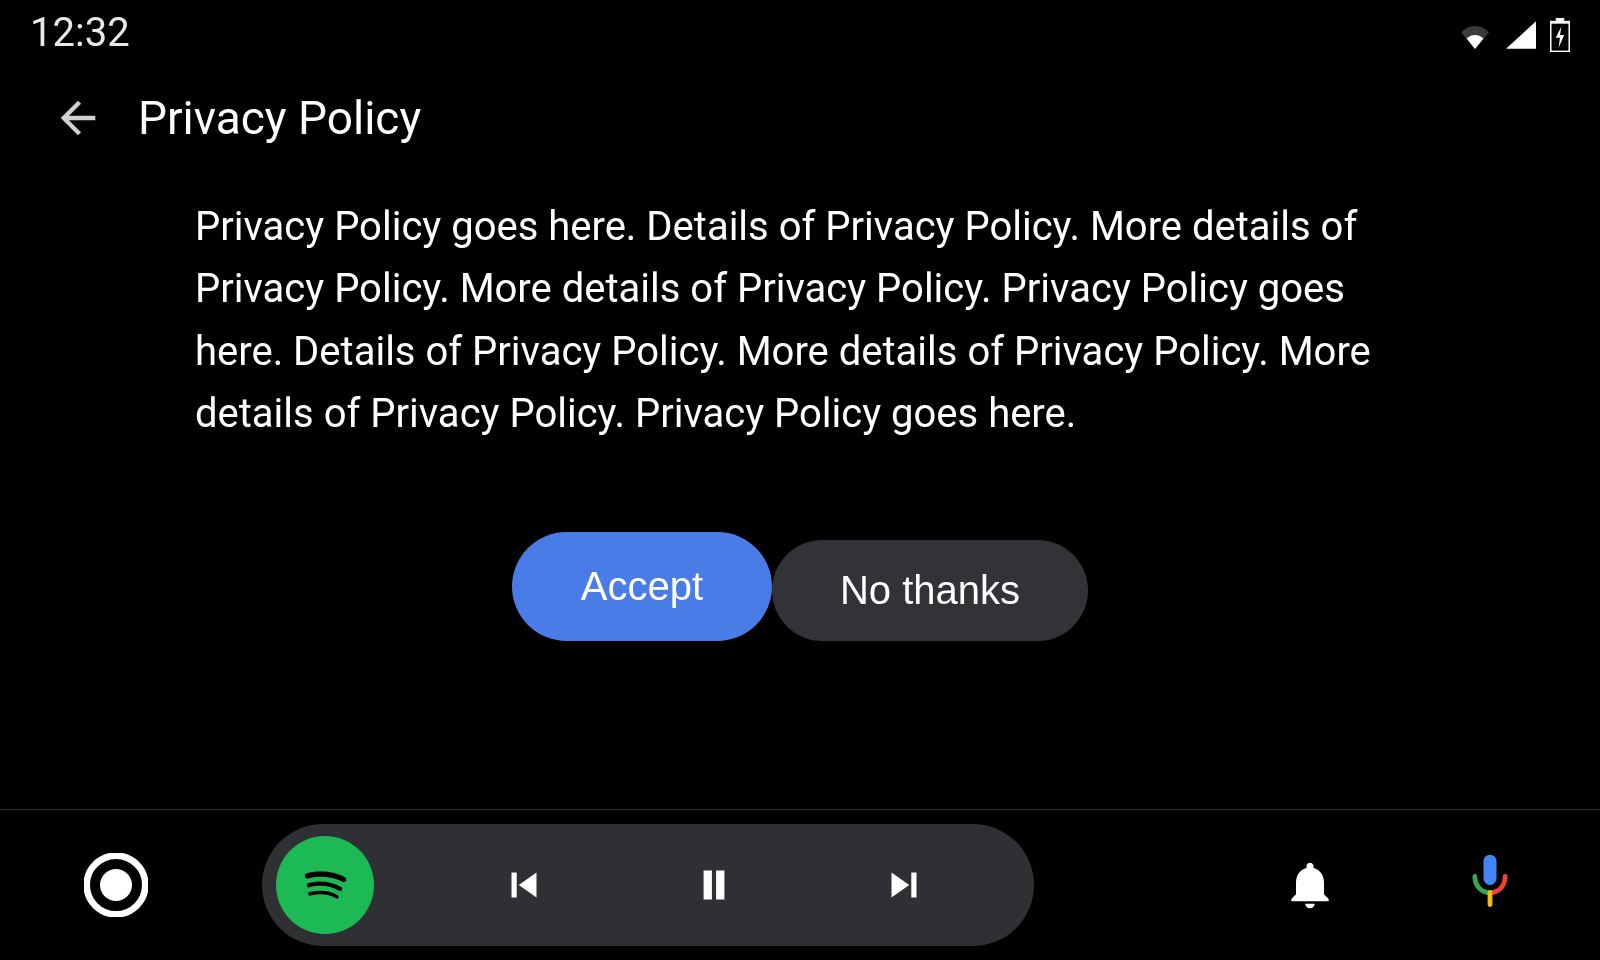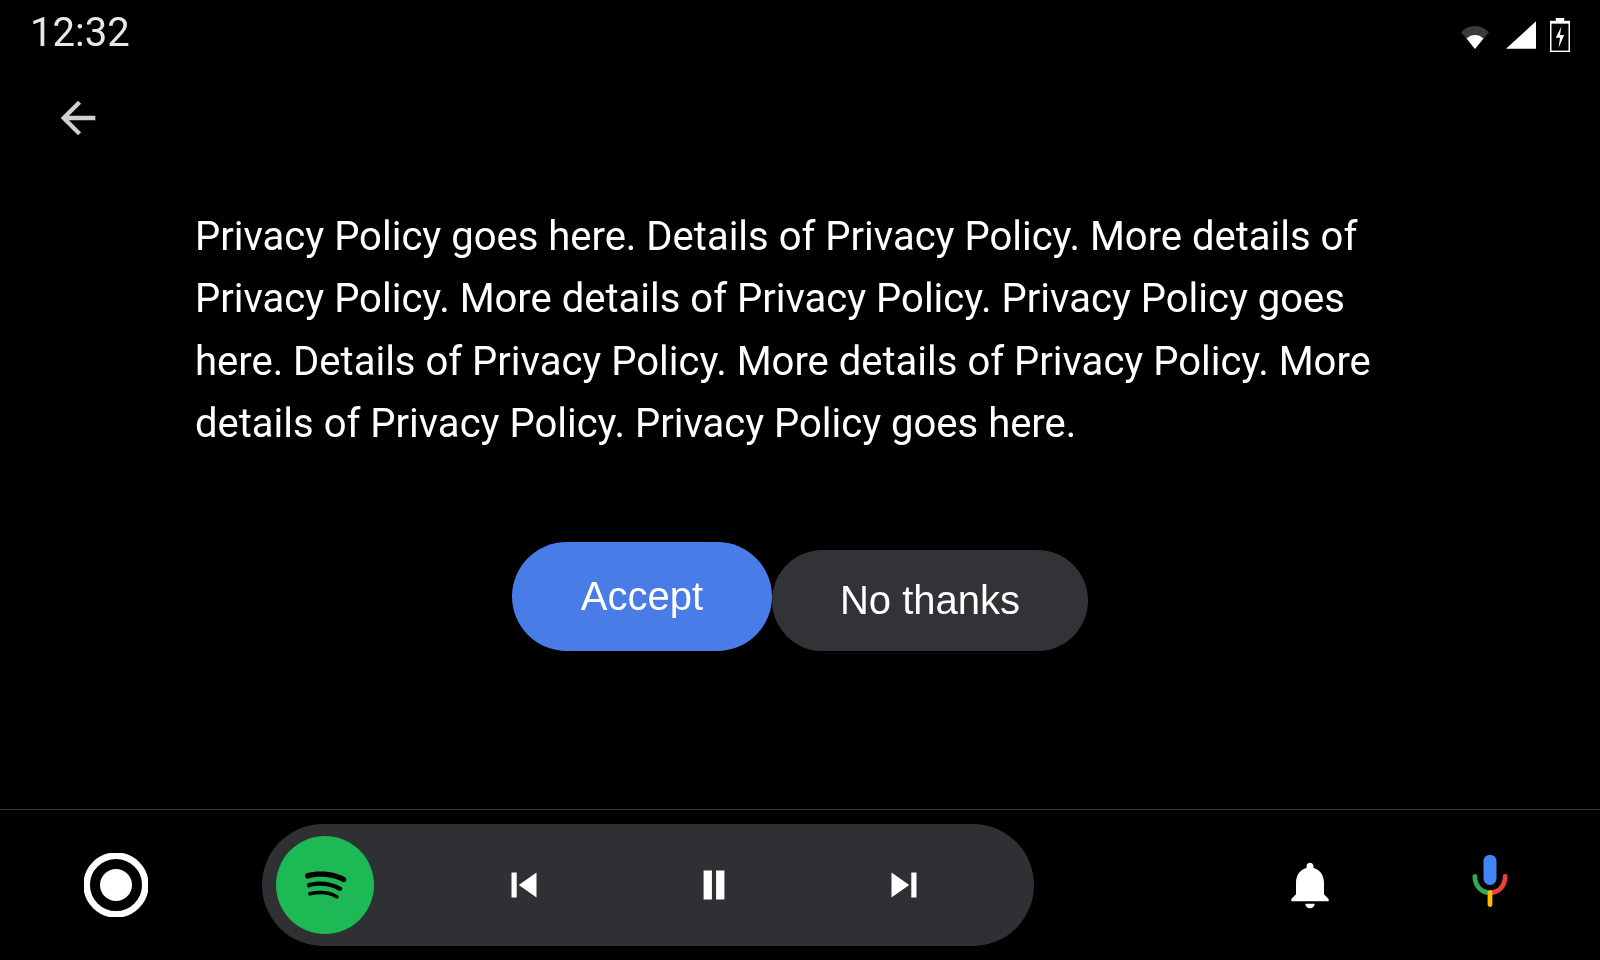--- a/index.html
+++ b/index.html
@@ -70,21 +70,20 @@
     
     
     .content {
       padding: 18px 195px 0 195px;
     }
     .policy-text {
       font-size: 40px;
       line-height: 1.56;
       color: #ffffff;
       font-weight: 400;
-      margin-top: 10px;
     }
     
     
     .actions {
       display: flex;
       justify-content: center;
       margin-top: 86px;
     }
     .btn {
       border-radius: 56px;
@@ -203,20 +202,21 @@
     </span>
   </div>
 </div>
 
 <div class="header">
   <div class="back-button">
     <svg width="52" height="52" viewBox="0 0 24 24">
       <path d="M20 11H7.83l5.59-5.59L12 4l-8 8 8 8 1.41-1.41L7.83 13H20v-2z" fill="#d0d0d0"></path>
     </svg>
   </div>
+  <div class="header-title">Privacy Policy</div>
 </div>
 
 <div class="content">
   <p class="policy-text">Privacy Policy goes here. Details of Privacy Policy. More details of Privacy Policy. More details of Privacy Policy. Privacy Policy goes here. Details of Privacy Policy. More details of Privacy Policy. More details of Privacy Policy. Privacy Policy goes here.</p>
 
   <div class="actions">
     <button class="btn btn-primary">Accept</button>
     <button class="btn btn-secondary">No thanks</button>
   </div>
 </div>

